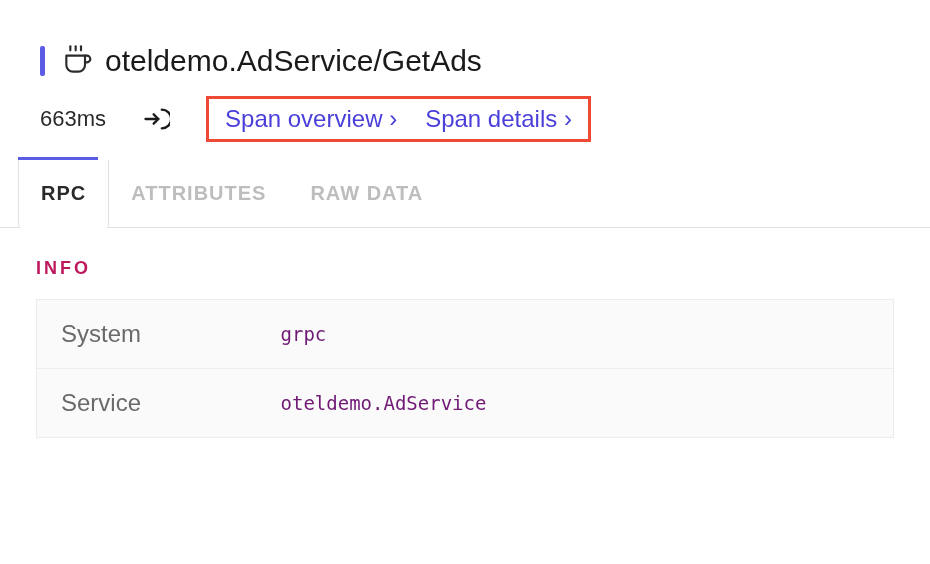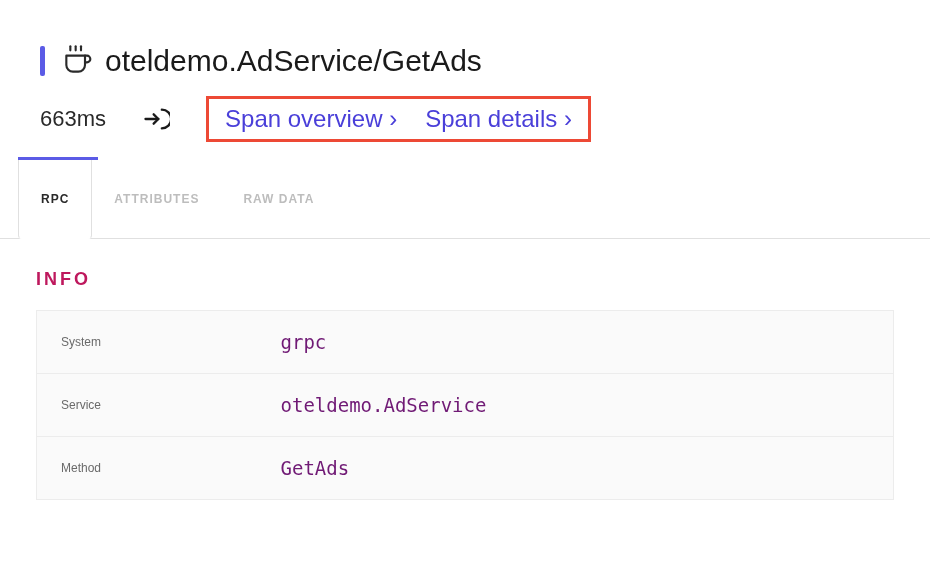--- a/index.html
+++ b/index.html
@@ -74,22 +74,22 @@
     }
     .tab-indicator {
       position: absolute;
       top: -3px;
       left: 18px;
       width: 80px;
       height: 3px;
       background: #5b5be6;
     }
     .tab {
-      padding: 32px 22px;
-      font-size: 12px;
+      padding: 22px 22px;
+      font-size: 20px;
       font-weight: 700;
       letter-spacing: 1px;
       color: #bdbdbd;
       cursor: pointer;
       border-top: none;
     }
     .tab.active {
       color: #2a2a2a;
       border: 1px solid #e0e0e0;
       border-top: none;
@@ -117,21 +117,21 @@
     .info-table tr {
       border-bottom: 1px solid #ececec;
     }
     .info-table tr:last-child {
       border-bottom: none;
     }
     .info-table td {
       padding: 20px 24px;
     }
     .info-label {
-      font-size: 12px;
+      font-size: 24px;
       color: #6a6a6a;
       width: 220px;
     }
     .info-value {
       font-family: "Menlo", "Consolas", monospace;
       font-size: 19px;
       color: #701a75;
     }
   </style>
 </head>
@@ -180,19 +180,15 @@
   <table class="info-table">
     <tbody>
         <tr>
       <td class="info-label">System</td>
       <td class="info-value">grpc</td>
     </tr>
     <tr>
       <td class="info-label">Service</td>
       <td class="info-value">oteldemo.AdService</td>
     </tr>
-    <tr>
-      <td class="info-label">Method</td>
-      <td class="info-value">GetAds</td>
-    </tr>
   </tbody>
     </table>
 </div>
 
 </body></html>

